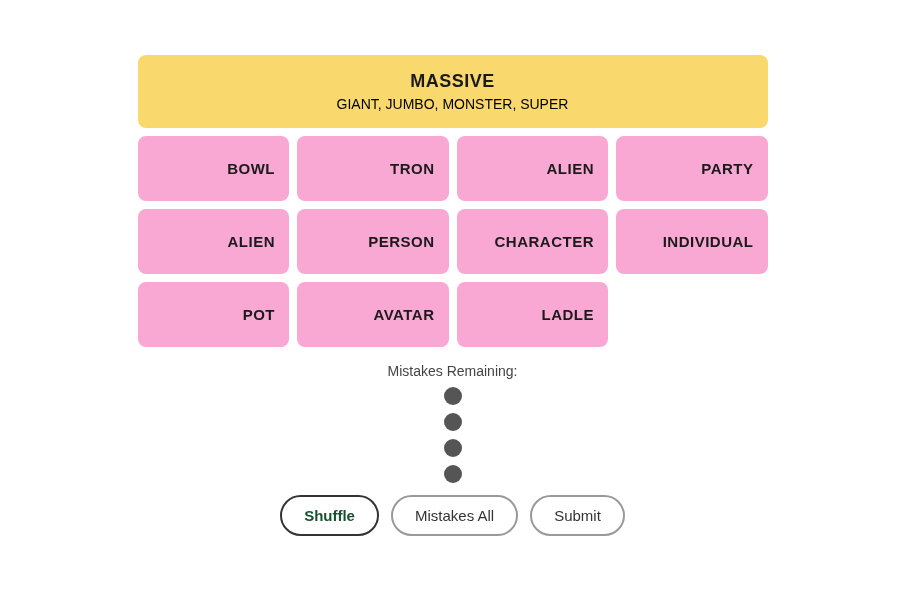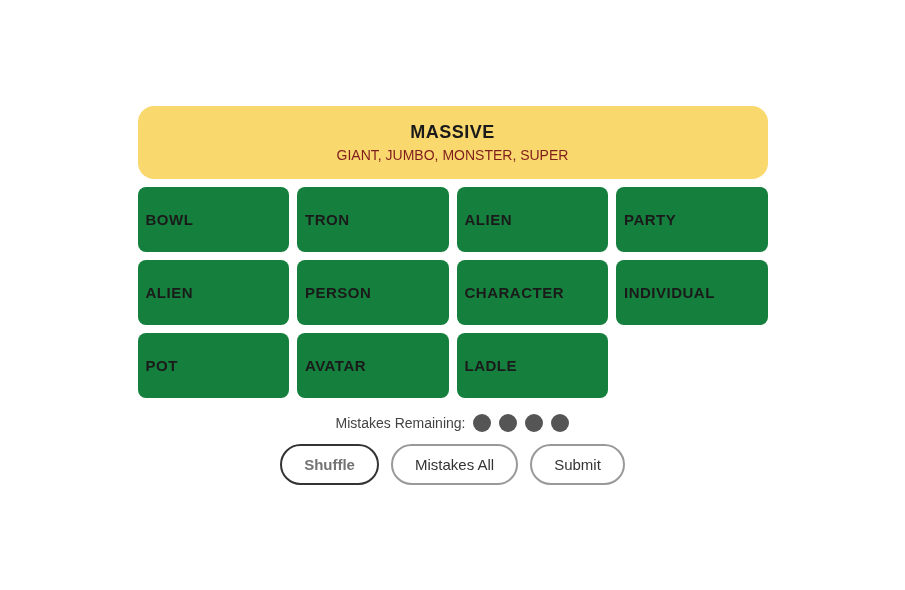--- a/index.html
+++ b/index.html
@@ -22,68 +22,69 @@
       display: flex;
       flex-direction: column;
       align-items: center;
       gap: 8px;
       width: 630px;
     }
 
     .solved-row {
       width: 100%;
       background: #f9d86e;
-      border-radius: 16px;
+      border-radius: 8px;
       padding: 16px 20px;
       text-align: center;
     }
 
     .solved-row .category-title {
       font-weight: 800;
       font-size: 18px;
       color: #1a1a1a;
       letter-spacing: 0.5px;
     }
 
     .solved-row .category-words {
       font-size: 14px;
-      color: #7f1d1d;
+      color: #000000;
       margin-top: 4px;
     }
 
     .grid {
       display: grid;
       grid-template-columns: repeat(4, 1fr);
       gap: 8px;
       width: 100%;
     }
 
     .word-card {
-      background: #15803d;
+      background: #f9a8d4;
       border-radius: 8px;
-      padding: 24px 8px;
-      text-align: left;
+      padding: 24px 14px;
+      text-align: right;
       cursor: pointer;
       user-select: none;
       border: none;
       outline: none;
     }
 
     .word-card .word-text {
       font-weight: 800;
       font-size: 15px;
       color: #1a1a1a;
       letter-spacing: 0.5px;
     }
 
     .mistakes-row {
       display: flex;
       align-items: center;
       gap: 8px;
       margin-top: 8px;
+      flex-direction: column;
     }
 
     .mistakes-label {
       font-size: 14px;
       color: #444;
     }
 
     .mistake-dot {
       width: 18px;
       height: 18px;
@@ -105,21 +106,21 @@
       font-weight: 500;
       cursor: pointer;
       background: #fff;
       color: #333;
       border: 2px solid #999;
       outline: none;
     }
 
     .action-btn.shuffle {
       border-color: #333;
-      color: #737373;
+      color: #14532d;
       font-weight: 600;
     }
   </style>
 </head>
 <body>
 
 <div class="game-container">
 
   <div class="solved-row">
     <div class="category-title">MASSIVE</div>

